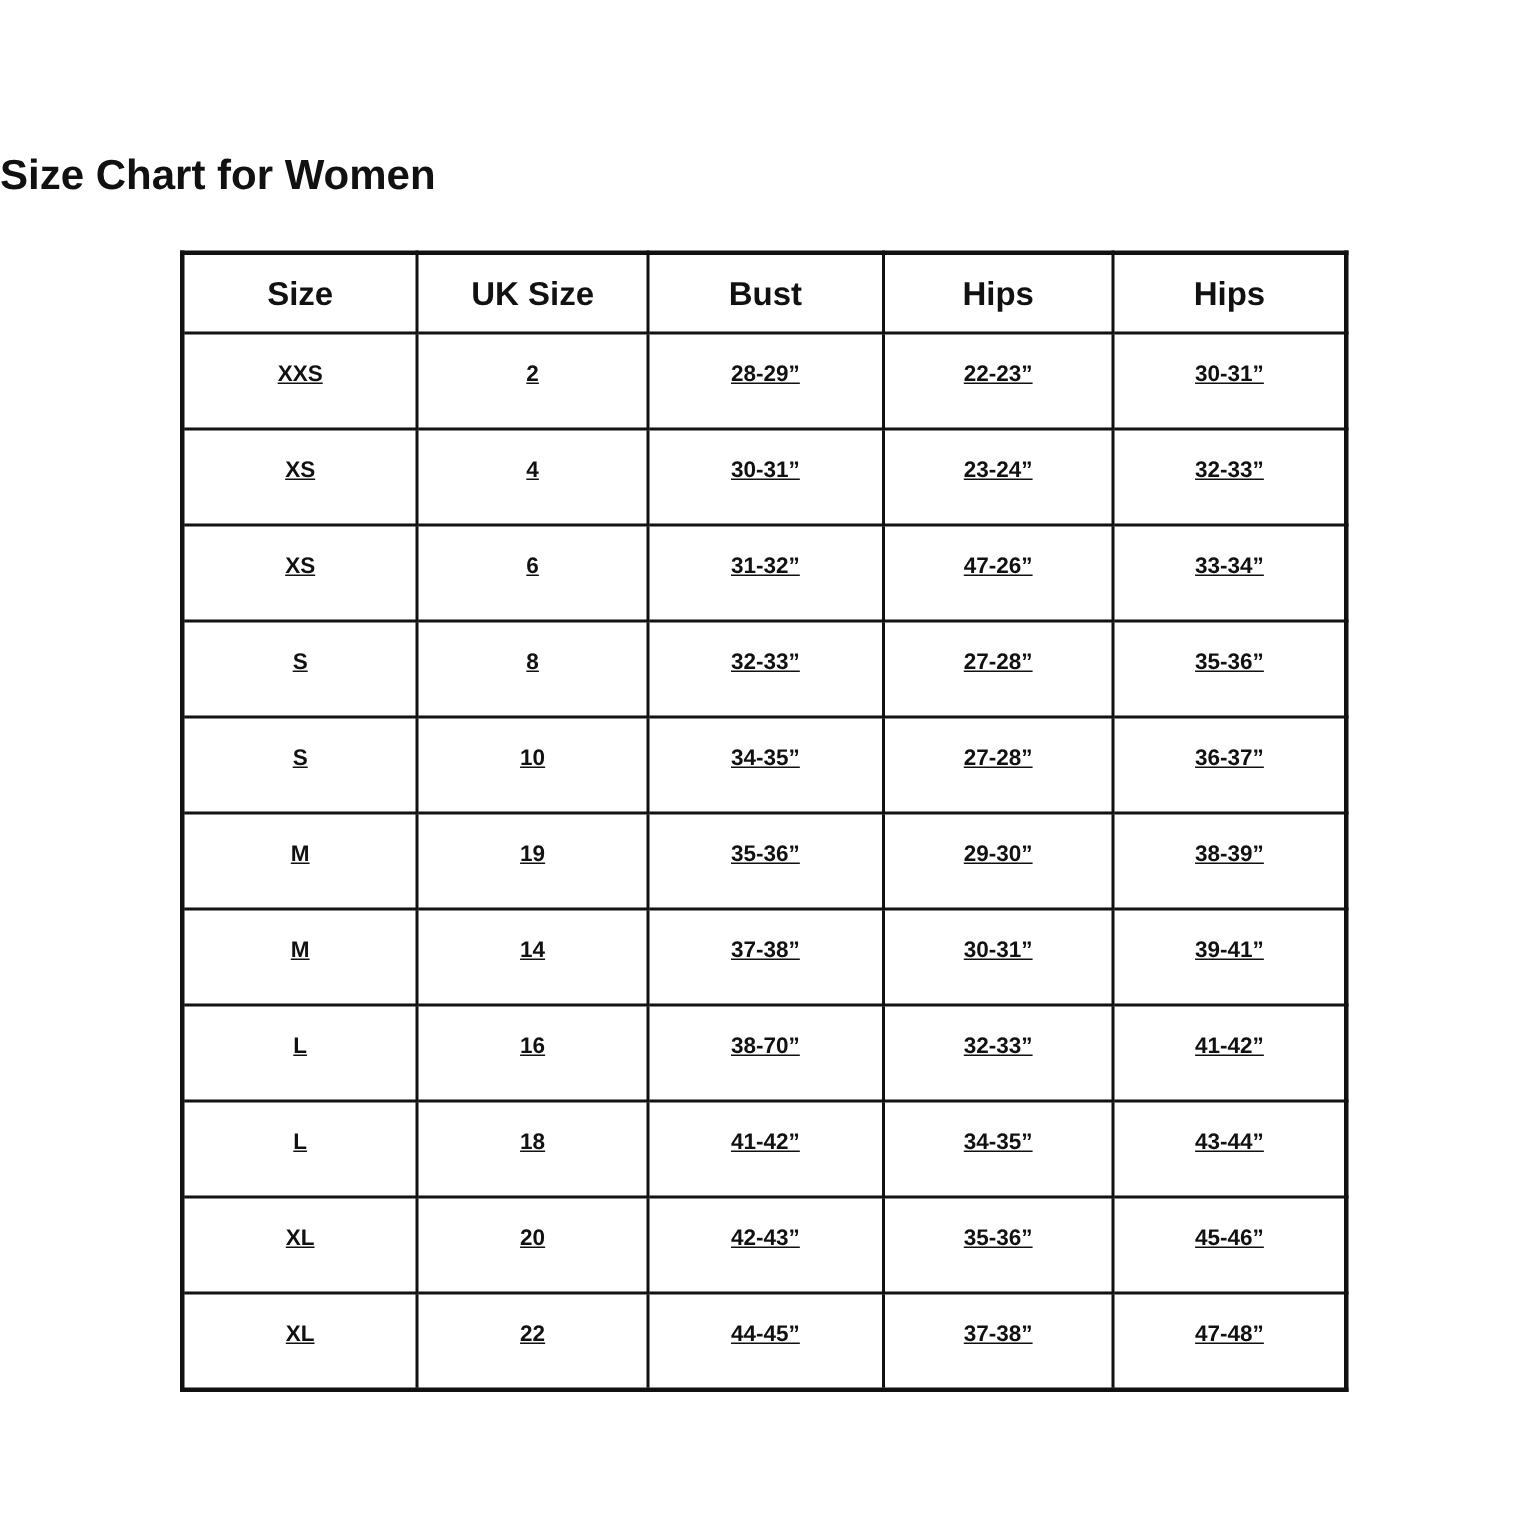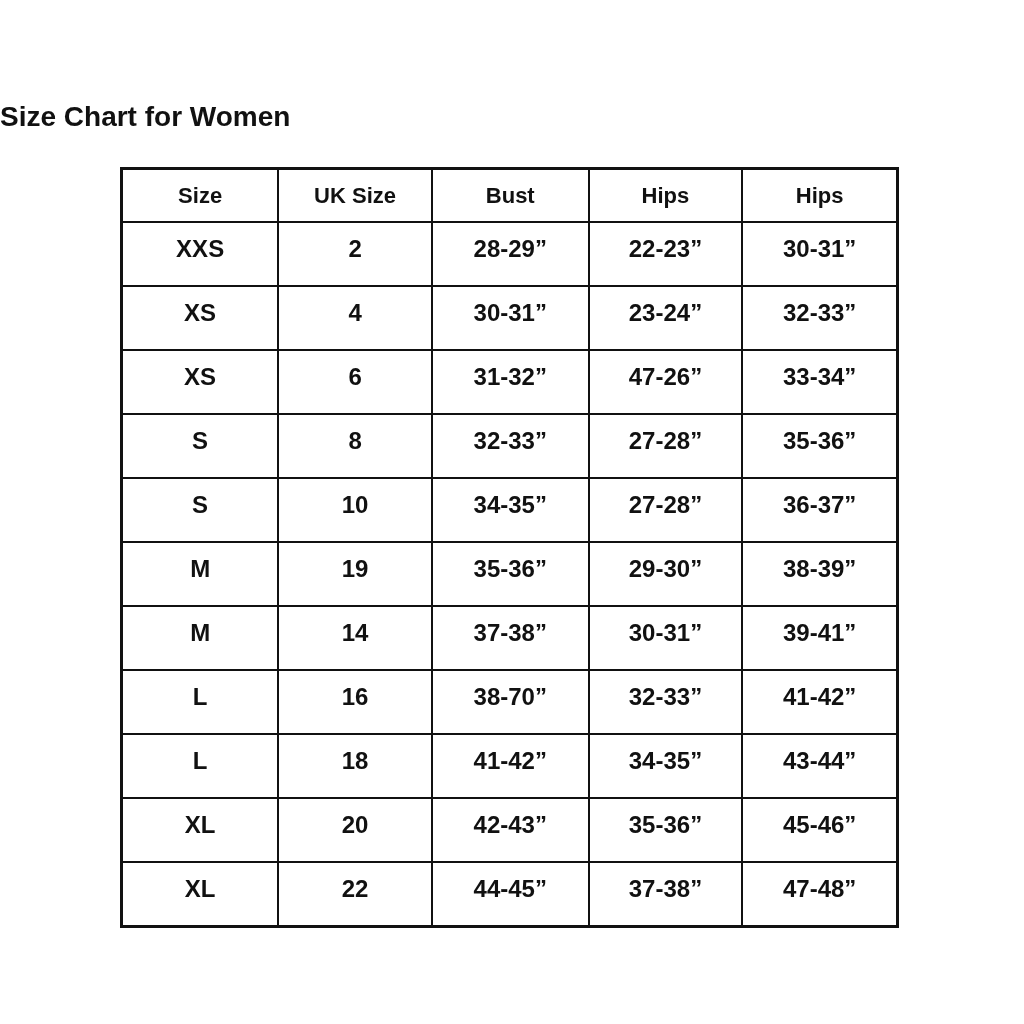--- a/index.html
+++ b/index.html
@@ -48,22 +48,23 @@
     overflow: hidden;
     white-space: nowrap;
   }
   table.size-table th {
     height: 51px;
     font-size: 22px;
     padding: 0;
   }
   table.size-table td {
     height: 52px;
-    font-size: 24px;
+    font-size: 15px;
     padding: 0 0 10px 0; 
+    text-decoration: underline;
   }
 </style>
 </head>
 <body>
 
 <div class="page-title">Size Chart for Women</div>
 
 <div class="size-table-wrap">
   <table class="size-table">
     <colgroup>

